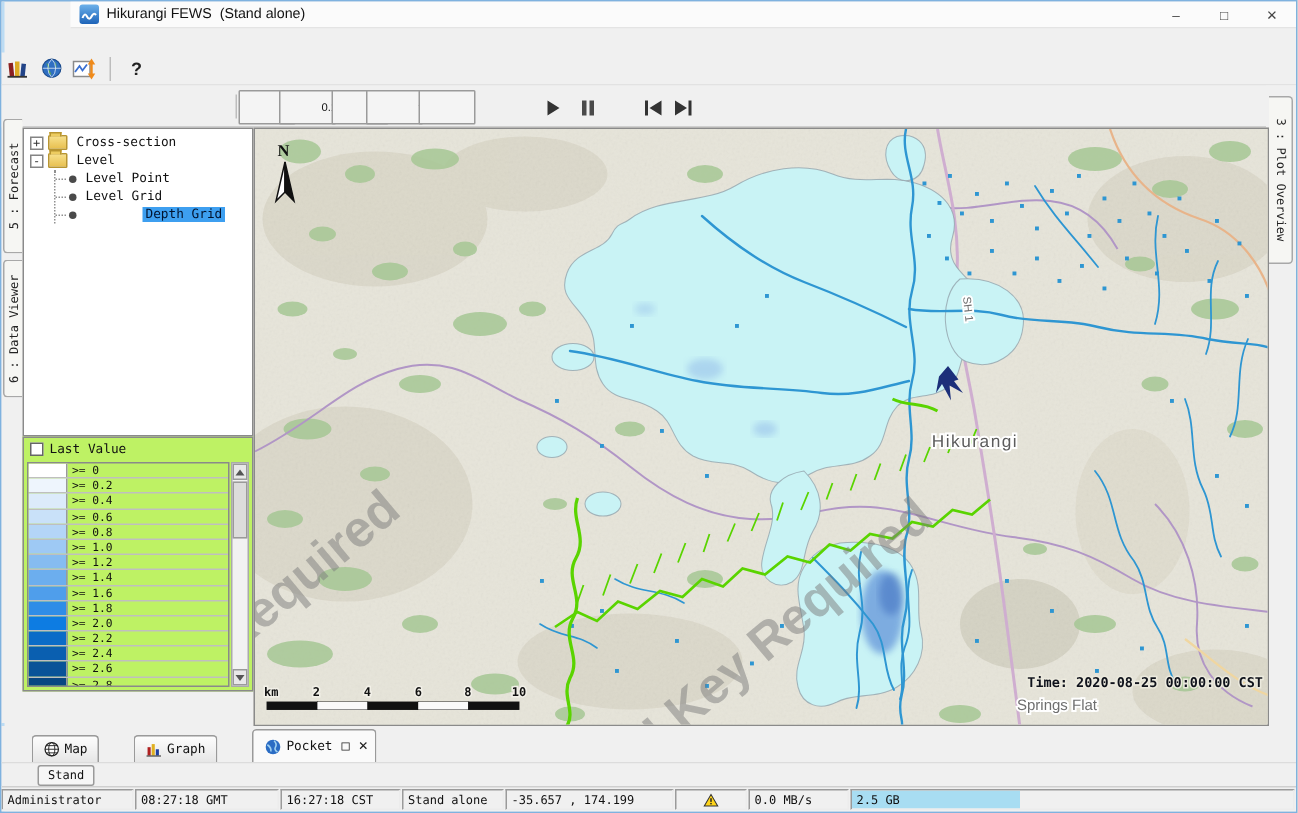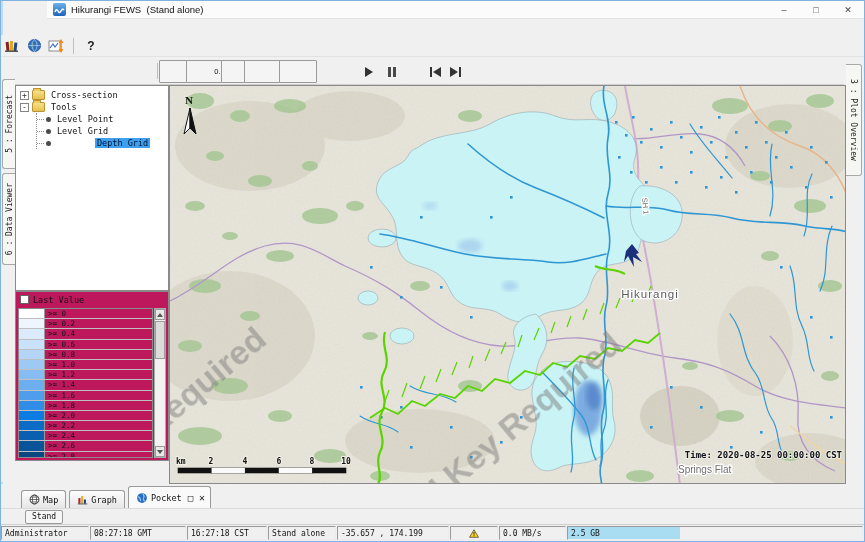--- a/index.html
+++ b/index.html
@@ -83,21 +83,21 @@
           border:1px solid #b89530;border-radius:1px;position:relative;margin-right:4px;flex:0 0 auto;}
   .folder:before{content:"";position:absolute;top:-3px;left:0;width:6px;height:2px;
                  background:#edCC60;border:1px solid #b89530;border-bottom:none;}
   .tree-children{margin-left:20px;border-left:1px dotted #909090;}
   .tree-row.child{padding-left:0;}
   .conn{width:7px;height:0;border-top:1px dotted #909090;margin-right:2px;flex:0 0 auto;}
   .bullet{width:5px;height:5px;border-radius:50%;background:#4a4a4a;margin-right:4px;flex:0 0 auto;}
   .tree-label{padding:0 2px;}
   .tree-label.selected{background:#3d9ff0;color:#00122e;margin-left:40px;}
   
-  .legend{position:absolute;left:14px;top:290px;width:154px;height:170px;background:#be185d;
+  .legend{position:absolute;left:14px;top:290px;width:154px;height:170px;background:#bef264;
           border:1px solid #8a8a8a;font-family:"DejaVu Sans Mono",monospace;}
   .legend-head{display:flex;align-items:center;height:15px;padding-left:4px;font-size:8.5px;color:#111;}
   .checkbox{width:9px;height:9px;border:1px solid #666;background:#fff;margin-right:4px;flex:0 0 auto;}
   .legend-list{position:absolute;left:2px;right:15px;top:16px;bottom:2px;border:1px solid #8a8a8a;
                overflow:hidden;}
   .legend-row{display:flex;height:10.2px;border-bottom:1px solid #bfbfbf;}
   .legend-swatch{width:26px;border-right:1px solid #9a9a9a;flex:0 0 auto;}
   .legend-label{flex:1;font-size:7.5px;line-height:10px;padding-left:3px;color:#111;}
   .legend-scroll{position:absolute;top:16px;bottom:2px;right:2px;width:12px;border:1px solid #aaa;
                  background:#f2f2f2;}
@@ -109,21 +109,21 @@
   .tri-dn{width:0;height:0;border-left:3px solid transparent;border-right:3px solid transparent;
           border-top:4px solid #555;}
   .scroll-thumb{position:absolute;left:0;right:0;top:12px;height:38px;background:#dcdcdc;
                 border:1px solid #9a9a9a;}
   
   .map{position:absolute;left:168px;top:84px;width:677px;height:399px;border:1px solid #8a8a8a;
        background:#e7e5db;overflow:hidden;}
   .map svg{display:block;}
   
   .tabbar{position:absolute;left:0;right:0;top:483px;height:25px;background:#f0f0f0;
-          display:flex;align-items:flex-end;padding-left:20px;border-bottom:1px solid #dcdcdc;}
+          display:flex;align-items:flex-end;padding-left:20px;border-bottom:1px solid #dcdcdc;gap:20px;}
   .btab{display:flex;align-items:center;gap:3px;border:1px solid #9a9a9a;border-bottom:none;
         border-radius:3px 3px 0 0;background:linear-gradient(#fdfdfd,#e6e6e6);height:18px;
         padding:0 7px;margin-right:3px;font-family:"DejaVu Sans Mono",monospace;font-size:8.5px;color:#111;}
   .btab.active{height:22px;background:#fafafa;padding-right:5px;}
   .tab-winbtn{font-size:9px;color:#222;margin-left:3px;}
   .tab-winbtn.x{font-weight:bold;font-size:10px;}
   .logsrow{position:absolute;left:0;right:0;top:508px;height:17px;background:#f0f0f0;}
   .logs-btn{position:absolute;left:24px;top:1px;height:14px;padding:0 6px;border:1px solid #9a9a9a;
             border-radius:2px;background:#f6f6f6;font-family:"DejaVu Sans Mono",monospace;
             font-size:8px;line-height:12px;color:#111;}
@@ -349,21 +349,21 @@
 
   <div class="explorer">
     <div class="tree-row">
       <span class="expander">+</span>
       <span class="folder"></span>
       <span class="tree-label">Cross-section</span>
     </div>
     <div class="tree-row">
       <span class="expander">-</span>
       <span class="folder"></span>
-      <span class="tree-label">Tools</span>
+      <span class="tree-label">Level</span>
     </div>
     <div class="tree-children">
       <div class="tree-row child">
         <span class="conn"></span>
         <span class="bullet"></span>
         <span class="tree-label">Level Point</span>
       </div>
       <div class="tree-row child">
         <span class="conn"></span>
         <span class="bullet"></span>

